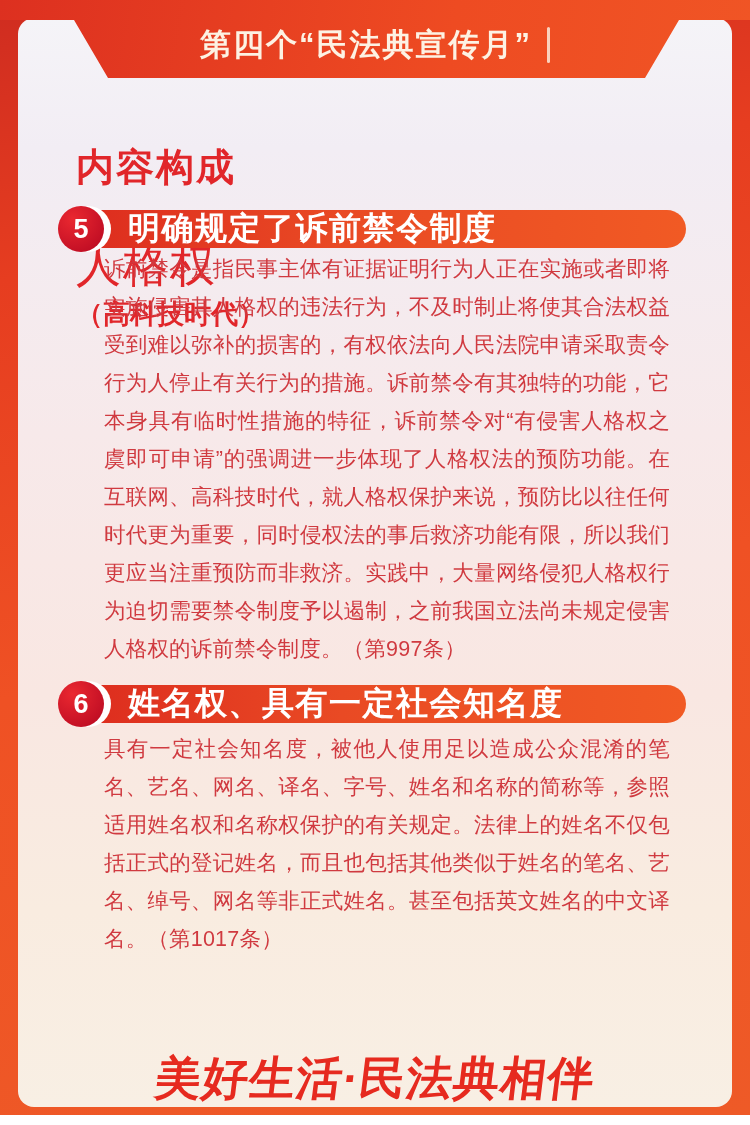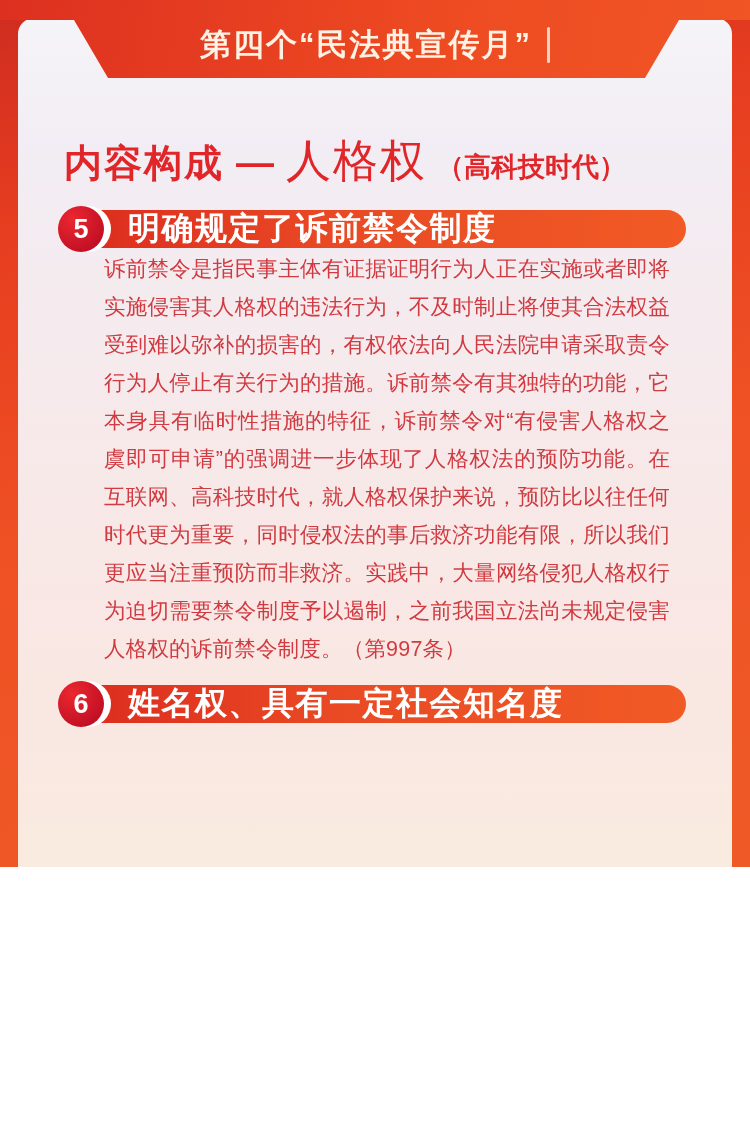--- a/index.html
+++ b/index.html
@@ -1,17 +1,17 @@
 <!DOCTYPE html>
 <html><head>
 <meta charset="utf-8">
 <style>
   html,body { margin:0; padding:0; }
   .canvas {
-    position:relative; width:750px; height:867px; overflow:hidden;
+    position:relative; width:750px; height:1115px; overflow:hidden;
     font-family:"Liberation Sans", sans-serif;
     background: linear-gradient(168deg, #cf2c20 0%, #e63d20 22%, #ef5124 55%, #ee5a27 100%);
   }
   .card {
     position:absolute; left:18px; top:18px; width:714px; height:1089px;
     border-radius:16px;
     background: linear-gradient(180deg, #f5f4f8 0%, #f2edf4 12%, #f7e9ea 38%, #f9e7e2 62%, #f9ece0 82%, #f8efe4 100%);
   }
   .banner {
     position:absolute; left:0; top:0; width:750px; height:78px;
@@ -19,22 +19,22 @@
     clip-path: polygon(0 0, 750px 0, 750px 20px, 679px 20px, 645px 78px, 108px 78px, 74px 20px, 0 20px);
     display:flex; align-items:center; justify-content:center;
     padding-top:12px; box-sizing:border-box;
   }
   .banner-text {
     display:flex; align-items:center; gap:15px;
     color:#fdf2e3; font-size:31px; font-weight:bold; letter-spacing:2px;
   }
   .banner-sep { width:3px; height:36px; background:#fbe9d9; opacity:.85; border-radius:2px; }
   .heading {
-    position:absolute; left:64px; top:131px; color:#e1262a;
-    display:flex; align-items:baseline; white-space:nowrap;
+    position:absolute; left:64px; top:142px; color:#e1262a;
+    display:flex; align-items:baseline; white-space:nowrap;flex-direction:column;
   }
   .heading .prefix { font-size:38px; font-weight:600; letter-spacing:2px; }
   .heading .dash   { font-size:38px; font-weight:800; margin:0 12px; }
   .heading .hl     { font-size:45px; font-weight:400; letter-spacing:2px; }
   .heading .sub    { font-size:27px; font-weight:600; margin-left:10px; }
   .pill {
     position:absolute; left:60px; width:626px; height:38px; border-radius:19px;
     background: linear-gradient(90deg,#dc2a1e 0%, #e94a24 45%, #f15a24 100%);
   }
   .pill-5 { top:210px; }
@@ -99,16 +99,17 @@
   <div class="body-text body-5">诉前禁令是指民事主体有证据证明行为人正在实施或者即将实施侵害其人格权的违法行为，不及时制止将使其合法权益受到难以弥补的损害的，有权依法向人民法院申请采取责令行为人停止有关行为的措施。诉前禁令有其独特的功能，它本身具有临时性措施的特征，诉前禁令对“有侵害人格权之虞即可申请”的强调进一步体现了人格权法的预防功能。在互联网、高科技时代，就人格权保护来说，预防比以往任何时代更为重要，同时侵权法的事后救济功能有限，所以我们更应当注重预防而非救济。实践中，大量网络侵犯人格权行为迫切需要禁令制度予以遏制，之前我国立法尚未规定侵害人格权的诉前禁令制度。（第997条）</div>
 
   <div class="pill pill-6">
     <div class="badge">
       <div class="badge-back"></div>
       <div class="badge-front">6</div>
     </div>
     <div class="pill-label">姓名权、具有一定社会知名度</div>
   </div>
 
+  <div class="body-text body-6">具有一定社会知名度，被他人使用足以造成公众混淆的笔名、艺名、网名、译名、字号、姓名和名称的简称等，参照适用姓名权和名称权保护的有关规定。法律上的姓名不仅包括正式的登记姓名，而且也包括其他类似于姓名的笔名、艺名、绰号、网名等非正式姓名。甚至包括英文姓名的中文译名。（第1017条）</div>
 
   <div class="slogan">美好生活·民法典相伴</div>
 
 </div>
 
 </body></html>

